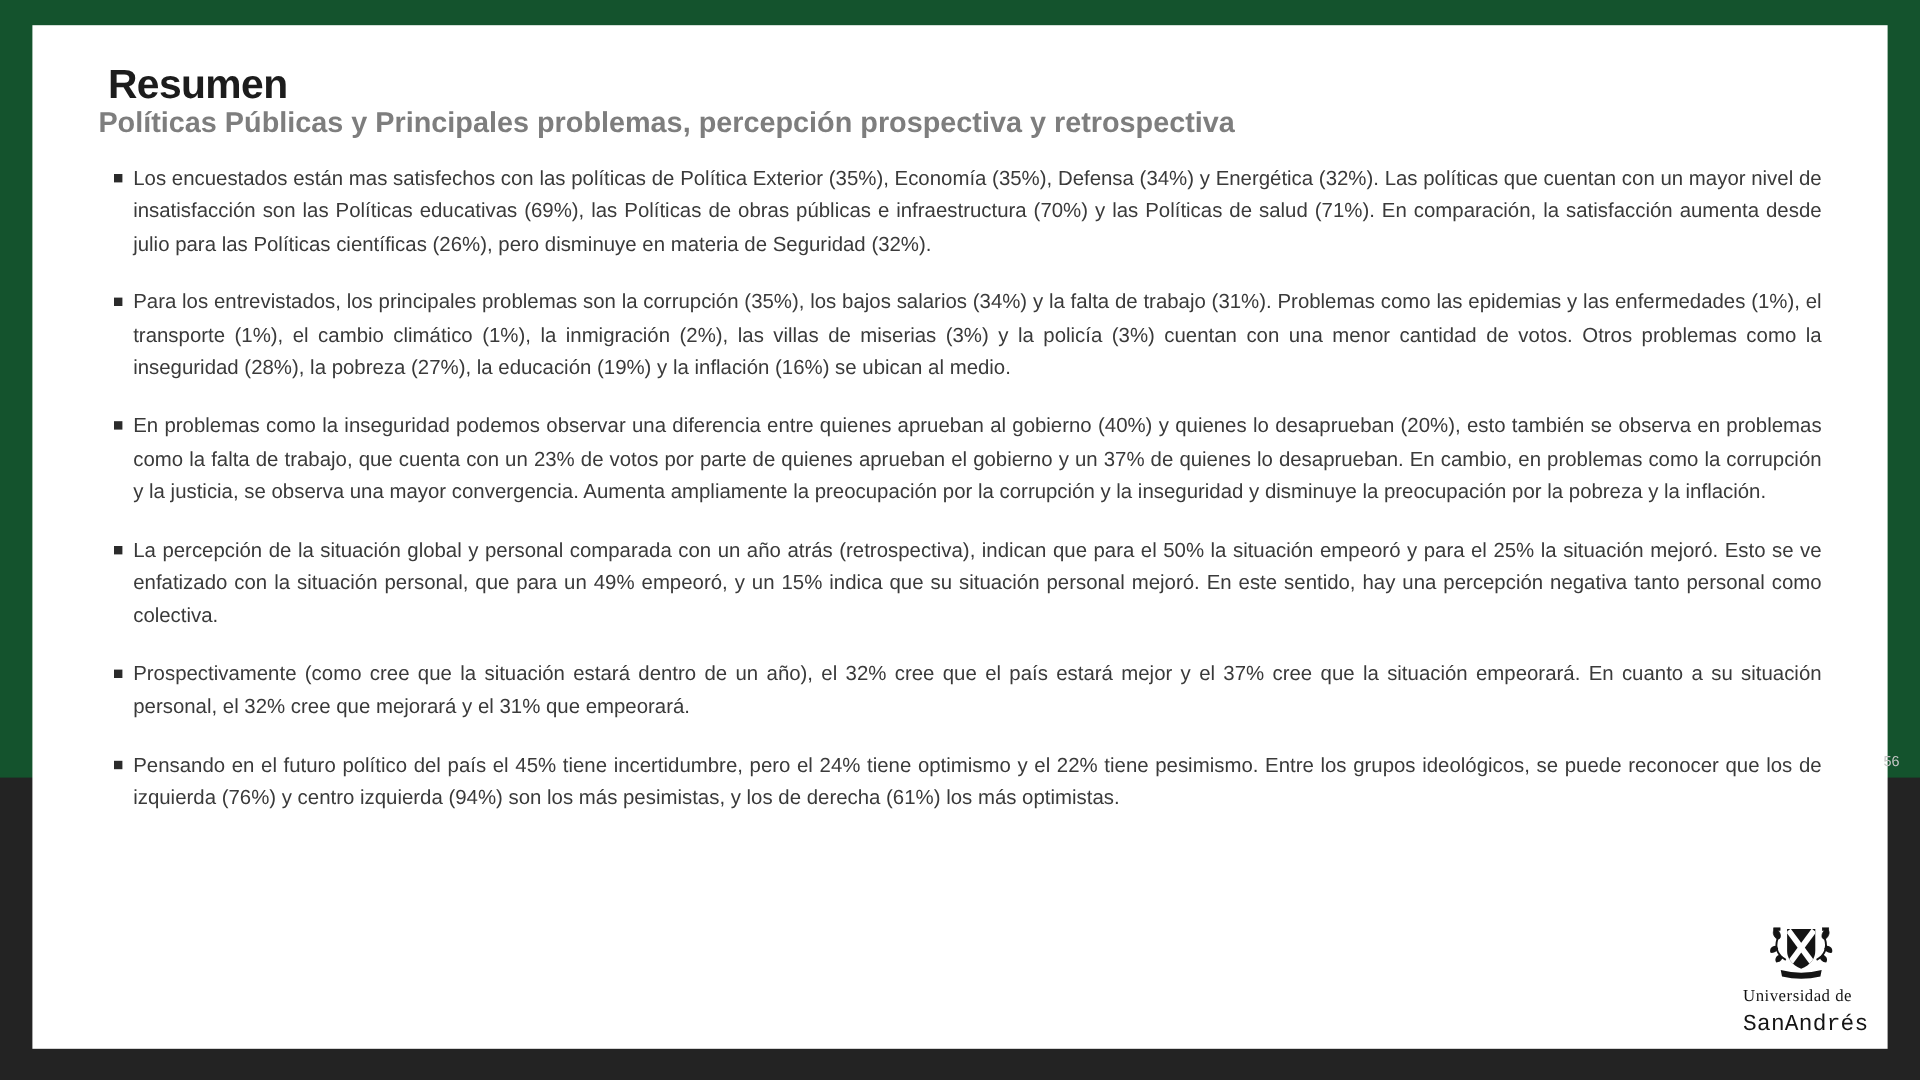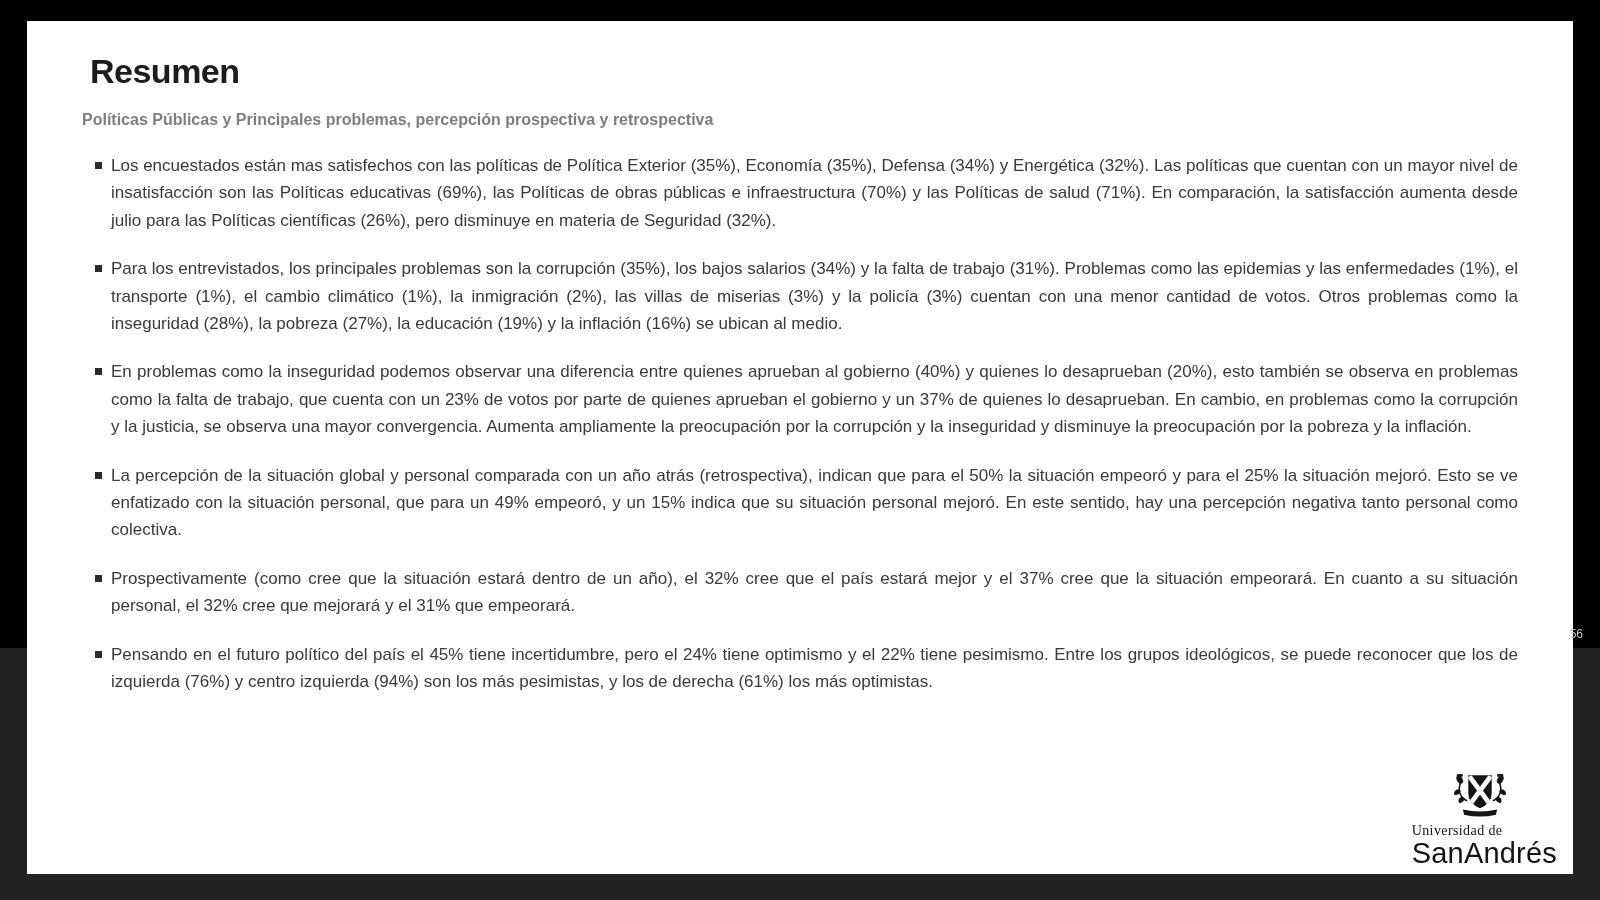--- a/index.html
+++ b/index.html
@@ -5,40 +5,39 @@
   * { margin: 0; padding: 0; box-sizing: border-box; }
   html, body {
     width: 1600px; height: 900px;
     overflow: hidden;
     background: #232323;
     font-family: "Liberation Sans", sans-serif;
   }
   .frame {
     position: relative;
     width: 1600px; height: 648px;
-    background: #000000;
+    background: #14532d;
   }
   .slide {
     position: absolute;
     left: 27px; top: 21px;
     width: 1546px; height: 853px;
     background: #ffffff;
     padding: 0 55px;
   }
   .title {
     margin: 30px 0 0 8px;
     font-size: 34px;
     font-weight: bold;
     line-height: 40px;
     color: #1c1c1c;
     letter-spacing: -0.5px;
   }
   .subtitle {
-    margin-top: 17px;
-    font-size: 16px;
+    font-size: 24px;
     font-weight: bold;
     line-height: 24px;
     color: #7e7e7e;
   }
   ul.bullets {
     list-style: none;
     margin-top: 19px;
     padding-left: 13px;
   }
   ul.bullets li {
@@ -70,22 +69,22 @@
   }
   .logo-crest { margin-right: 8px; }
   .logo-text { color: #141414; }
   .logo-line1 {
     font-family: "Liberation Serif", serif;
     font-size: 14px;
     line-height: 15px;
     letter-spacing: 0.4px;
   }
   .logo-line2 {
-    font-family: Liberation Sans, sans-serif;
-    font-size: 29px;
+    font-family: Liberation Mono, monospace;
+    font-size: 19px;
     line-height: 30px;
     letter-spacing: 0.2px;
   }
   .page-number {
     position: absolute;
     right: 17px; bottom: 7px;
     font-size: 12px;
     color: #c6c6c6;
     margin-left: 16px;
   }

